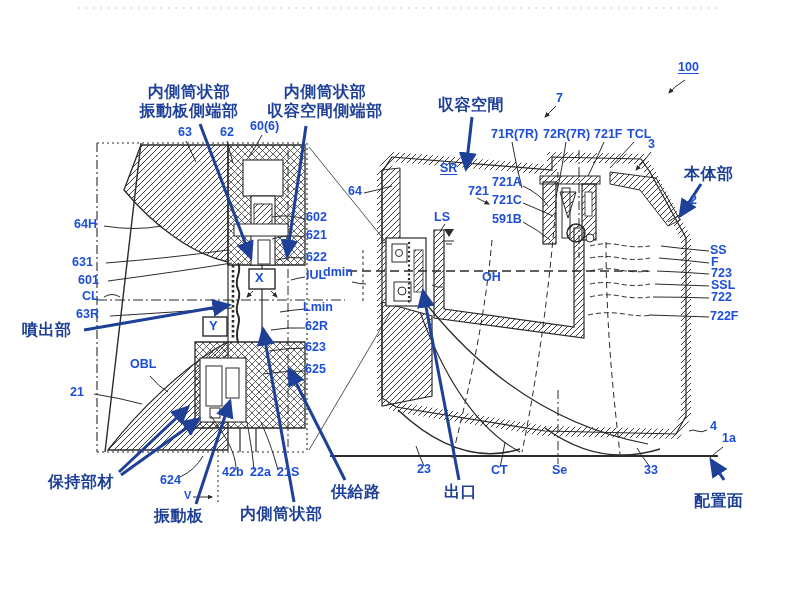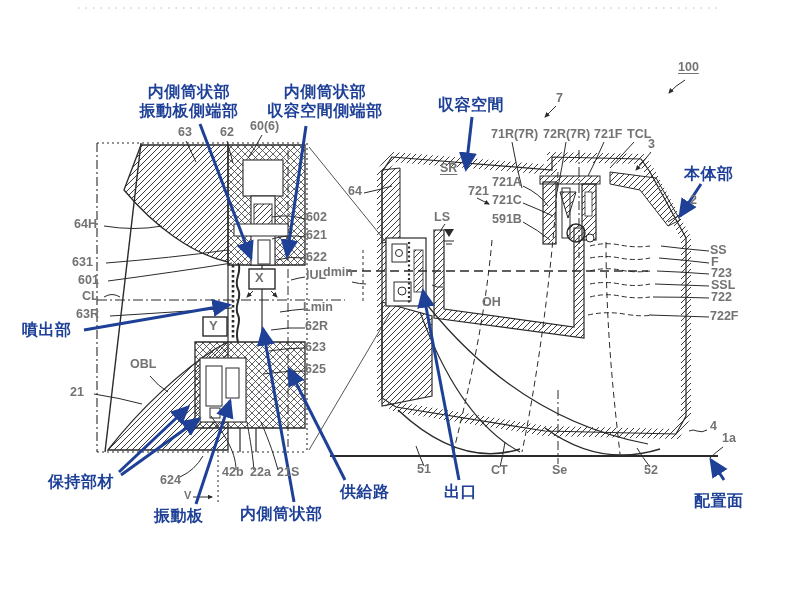--- a/index.html
+++ b/index.html
@@ -1,19 +1,19 @@
 <!DOCTYPE html>
 <html><head>
 <meta charset="utf-8">
 <style>
   html,body{margin:0;padding:0;background:#fff;}
   #canvas{position:relative;width:800px;height:600px;background:#ffffff;overflow:hidden;
           font-family:"Liberation Sans","DejaVu Sans",sans-serif;}
   svg{position:absolute;left:0;top:0;}
-  .rl{position:absolute;font-weight:700;font-size:12.5px;color:#737373;white-space:nowrap;line-height:1.1;}
+  .rl{position:absolute;font-weight:700;font-size:12.5px;color:#1d4ed8;white-space:nowrap;line-height:1.1;}
   .bl{position:absolute;font-weight:700;font-size:16px;color:#1e4097;white-space:nowrap;line-height:1.2;letter-spacing:0.5px;}
   .c{text-align:center;white-space:pre-line;}
   .u{text-decoration:underline;text-underline-offset:2px;}
   .sm{font-size:11px;}
 </style>
 </head>
 <body>
 
 <div id="canvas">
 
@@ -196,21 +196,21 @@
 <div class="bl c" style="left:118px;top:82px;width:142px;">内側筒状部
 振動板側端部</div>
 <div class="bl c" style="left:250px;top:82px;width:150px;">内側筒状部
 収容空間側端部</div>
 <div class="bl" style="left:438px;top:95px;">収容空間</div>
 <div class="bl" style="left:684px;top:164px;">本体部</div>
 <div class="bl" style="left:22px;top:320px;">噴出部</div>
 <div class="bl" style="left:48px;top:472px;">保持部材</div>
 <div class="bl" style="left:154px;top:506px;">振動板</div>
 <div class="bl" style="left:240px;top:504px;">内側筒状部</div>
-<div class="bl" style="left:340px;top:482px;">供給路</div>
+<div class="bl" style="left:331px;top:482px;">供給路</div>
 <div class="bl" style="left:444px;top:482px;">出口</div>
 <div class="bl" style="left:694px;top:491px;">配置面</div>
 
 <div class="rl u" style="left:678px;top:61px;">100</div>
 <div class="rl" style="left:556px;top:92px;">7</div>
 <div class="rl" style="left:178px;top:126px;">63</div>
 <div class="rl" style="left:220px;top:126px;">62</div>
 <div class="rl" style="left:250px;top:120px;text-align:center;">60(6)</div>
 <div class="rl" style="left:491px;top:128px;">71R(7R)</div>
 <div class="rl" style="left:543px;top:128px;">72R(7R)</div>
@@ -232,36 +232,36 @@
 <div class="rl" style="left:76px;top:308px;">63R</div>
 <div class="rl" style="left:306px;top:211px;">602</div>
 <div class="rl" style="left:306px;top:229px;">621</div>
 <div class="rl" style="left:306px;top:251px;">622</div>
 <div class="rl" style="left:306px;top:269px;">IUL</div>
 <div class="rl" style="left:323px;top:266px;text-align:center;">dmin</div>
 <div class="rl" style="left:303px;top:301px;">Lmin</div>
 <div class="rl" style="left:305px;top:320px;">62R</div>
 <div class="rl" style="left:305px;top:341px;">623</div>
 <div class="rl" style="left:305px;top:363px;">625</div>
-<div class="rl" style="left:438px;top:296px;padding-left:44px;">OH</div>
+<div class="rl" style="left:438px;top:271px;padding-left:44px;">OH</div>
 <div class="rl" style="left:710px;top:244px;">SS</div>
 <div class="rl" style="left:711px;top:256px;">F</div>
 <div class="rl" style="left:711px;top:267px;">723</div>
 <div class="rl" style="left:711px;top:279px;">SSL</div>
 <div class="rl" style="left:711px;top:291px;">722</div>
 <div class="rl" style="left:710px;top:310px;">722F</div>
 <div class="rl" style="left:130px;top:358px;">OBL</div>
 <div class="rl" style="left:70px;top:386px;">21</div>
 <div class="rl" style="left:255px;top:271px;font-size:13px;">X</div>
 <div class="rl" style="left:209px;top:319px;font-size:13px;">Y</div>
 <div class="rl" style="left:160px;top:474px;">624</div>
 <div class="rl sm" style="left:184px;top:489px;">V</div>
 <div class="rl" style="left:222px;top:466px;">42b</div>
 <div class="rl" style="left:250px;top:466px;">22a</div>
 <div class="rl" style="left:277px;top:466px;">21S</div>
-<div class="rl" style="left:417px;top:463px;">51</div>
+<div class="rl" style="left:417px;top:463px;">23</div>
 <div class="rl" style="left:491px;top:464px;">CT</div>
 <div class="rl" style="left:552px;top:464px;">Se</div>
-<div class="rl" style="left:644px;top:464px;">52</div>
+<div class="rl" style="left:644px;top:464px;">33</div>
 <div class="rl" style="left:710px;top:420px;">4</div>
 <div class="rl" style="left:722px;top:432px;">1a</div>
 
 </div>
 
 </body></html>

